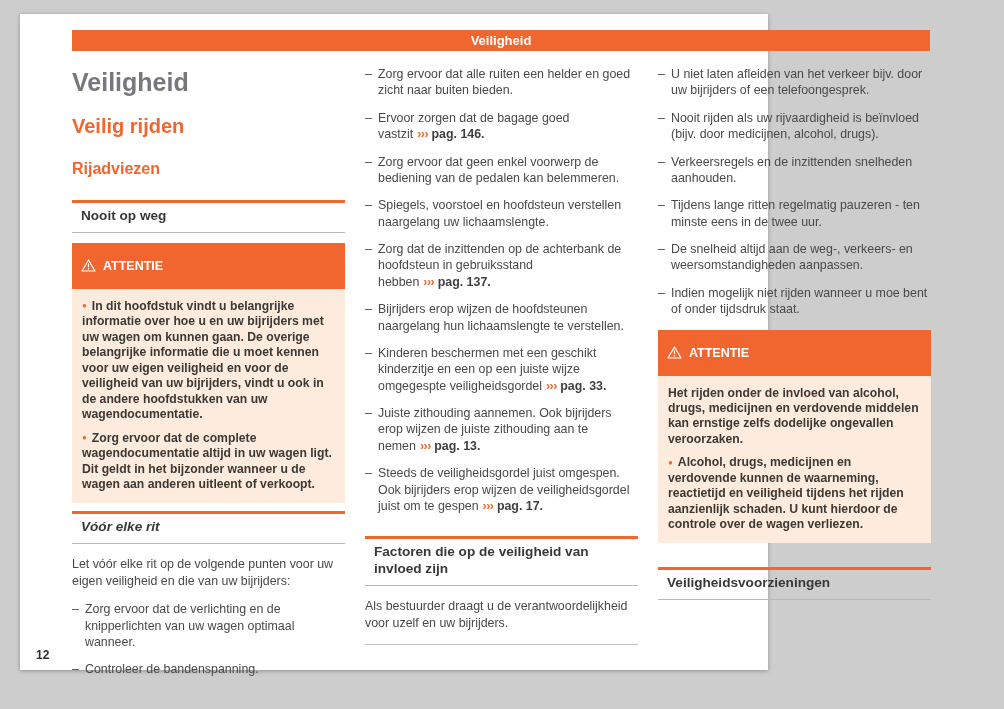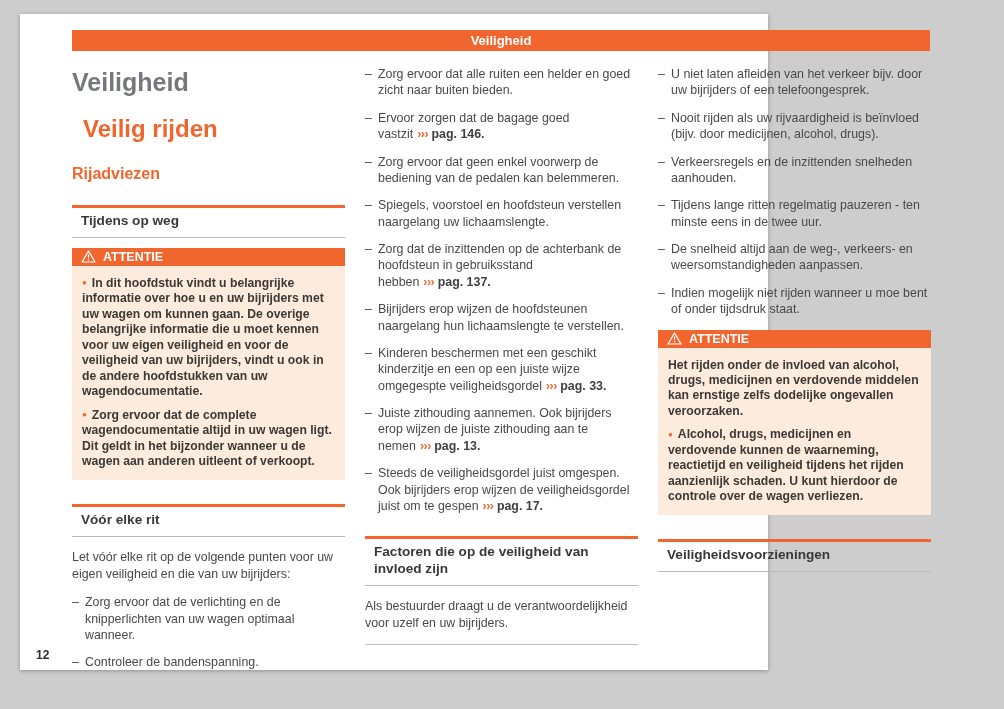--- a/index.html
+++ b/index.html
@@ -25,36 +25,36 @@
     position:absolute;left:52px;top:16px;width:858px;height:21px;
     background:var(--orange);
     color:#fff;font-weight:bold;font-size:13px;line-height:21px;text-align:center;
   }
   .col{position:absolute;top:52px;width:273px;}
   .col1{left:52px;}
   .col2{left:345px;}
   .col3{left:638px;}
 
   h1.doc{font-size:25px;color:#77787b;font-weight:bold;margin:2px 0 18px;}
-  h2.doc{font-size:24px;color:var(--orange);font-weight:bold;margin:0 11px 22px;}
+  h2.doc{font-size:20px;color:var(--orange);font-weight:bold;margin:0 0 22px;}
   h3.doc{font-size:16px;color:var(--orange);font-weight:bold;margin:0 0 22px;}
 
   .sect{
     border-top:3px solid var(--orange);
     border-bottom:1px solid #b8b8b8;
     font-size:13.6px;font-weight:bold;color:var(--dark);
     padding:5px 0 7px 9px;line-height:1.25;
   }
-  .sect-gap{margin-top:24px;}
+  .sect-gap{margin-top:8px;font-style:italic;}
 
   .attn{margin-top:10px;}
   .attn-head{
     background:var(--orange);color:#fff;
     font-weight:bold;font-size:12.5px;
-    padding:2px 9px;display:flex;align-items:center;gap:7px;
+    padding:16px 9px;display:flex;align-items:center;gap:7px;
   }
   .attn-body{background:var(--attn-bg);padding:10px 10px 10px;}
   .attn-body p{
     font-size:12.2px;font-weight:bold;color:#3b3835;
     line-height:1.27;margin-bottom:8px;
   }
   .attn-body p:last-child{margin-bottom:0;}
   .attn-body p.bullet::before{
     content:"●";color:var(--orange);font-size:8px;
     margin-right:5px;vertical-align:1.5px;
@@ -92,21 +92,21 @@
 
   <div class="banner">
     <span>Veiligheid</span>
   </div>
 
   <div class="col col1">
     <h1 class="doc">Veiligheid</h1>
     <h2 class="doc">Veilig rijden</h2>
     <h3 class="doc">Rijadviezen</h3>
 
-    <div class="sect">Tijdens op weg</div>
+    <div class="sect">Nooit op weg</div>
 
     <div class="attn">
       <div class="attn-head">
         <svg width="15" height="13" viewBox="0 0 15 13">
           <path d="M7.5 1 L14 12 H1 Z" fill="none" stroke="#ffffff" stroke-width="1.2" stroke-linejoin="round"></path>
           <rect x="6.9" y="4.4" width="1.2" height="3.8" fill="#ffffff"></rect>
           <rect x="6.9" y="9.2" width="1.2" height="1.3" fill="#ffffff"></rect>
         </svg>
         <span>ATTENTIE</span>
       </div>

